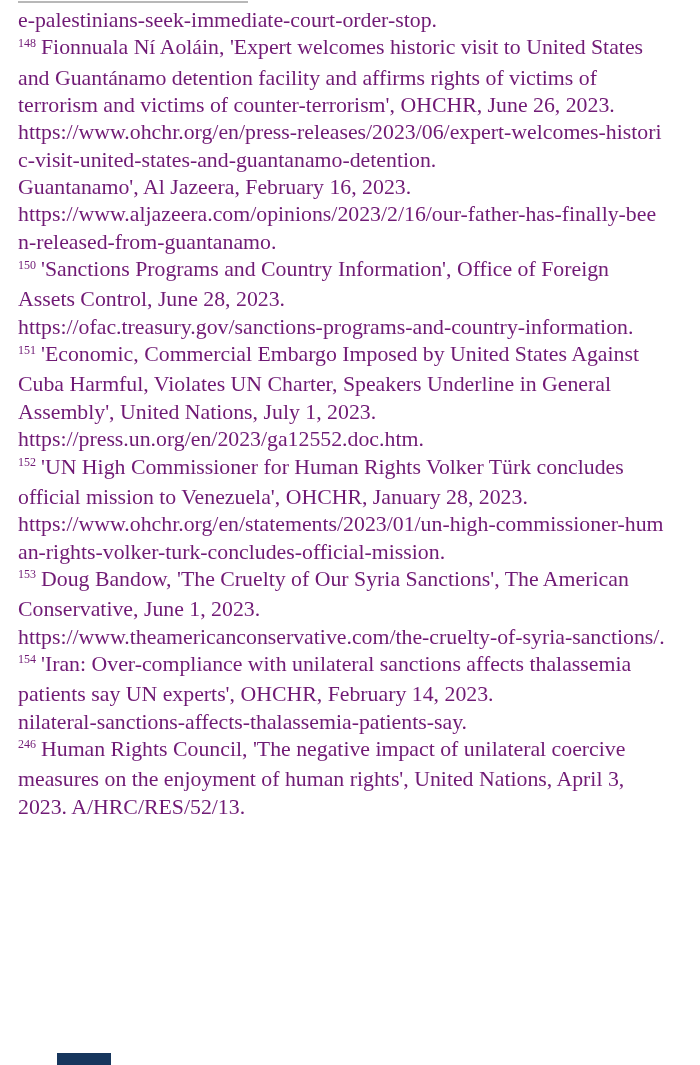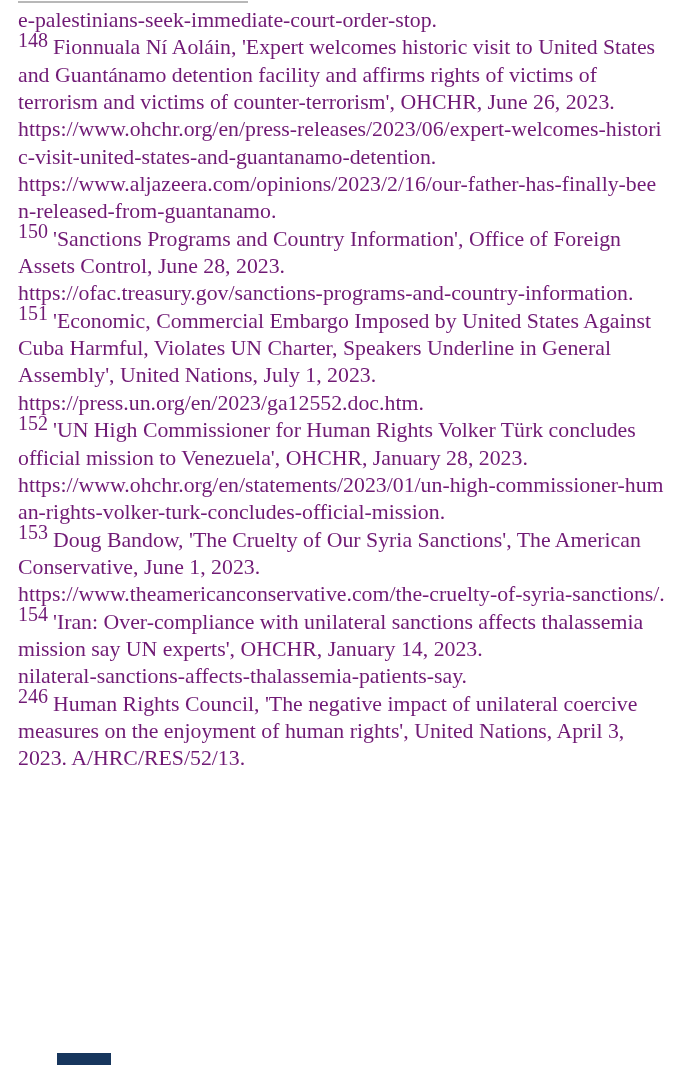--- a/index.html
+++ b/index.html
@@ -25,21 +25,21 @@
     width: 678px;
   }
   .line {
     font-family: "Liberation Serif", "DejaVu Serif", serif;
     font-size: 21.8px;
     line-height: 27.35px;
     white-space: pre;
     color: #701a75;
   }
   .sup {
-    font-size: 20px;
+    font-size: 12px;
     position: relative;
     top: -7.5px;
     margin-right: 5px;
   }
   .it { }
   .bottombar {
     position: absolute;
     left: 57px;
     top: 1053px;
     width: 54px;
@@ -52,37 +52,38 @@
 
 <div class="canvas">
   <div class="topline"></div>
   <div class="flow" id="lines-root">
       <div class="line"><span class="run">e-palestinians-seek-immediate-court-order-stop.</span></div>
       <div class="line"><span class="sup">148</span><span class="run">Fionnuala Ní Aoláin, 'Expert welcomes historic visit to United States</span></div>
       <div class="line"><span class="run">and Guantánamo detention facility and affirms rights of victims of</span></div>
       <div class="line"><span class="run">terrorism and victims of counter-terrorism', </span><span class="run it">OHCHR</span><span class="run">, June 26, 2023.</span></div>
       <div class="line"><span class="run">https://www.ohchr.org/en/press-releases/2023/06/expert-welcomes-histori</span></div>
       <div class="line"><span class="run">c-visit-united-states-and-guantanamo-detention.</span></div>
+      <div class="line"><span class="run">Guantanamo', </span><span class="run it">Al Jazeera</span><span class="run">, February 16, 2023.</span></div>
       <div class="line"><span class="run">https://www.aljazeera.com/opinions/2023/2/16/our-father-has-finally-bee</span></div>
       <div class="line"><span class="run">n-released-from-guantanamo.</span></div>
       <div class="line"><span class="sup">150</span><span class="run">'Sanctions Programs and Country Information', </span><span class="run it">Office of Foreign</span></div>
       <div class="line"><span class="run it">Assets Control</span><span class="run">, June 28, 2023.</span></div>
       <div class="line"><span class="run">https://ofac.treasury.gov/sanctions-programs-and-country-information.</span></div>
       <div class="line"><span class="sup">151</span><span class="run">'Economic, Commercial Embargo Imposed by United States Against</span></div>
       <div class="line"><span class="run">Cuba Harmful, Violates UN Charter, Speakers Underline in General</span></div>
       <div class="line"><span class="run">Assembly', </span><span class="run it">United Nations</span><span class="run">, July 1, 2023.</span></div>
       <div class="line"><span class="run">https://press.un.org/en/2023/ga12552.doc.htm.</span></div>
       <div class="line"><span class="sup">152</span><span class="run">'UN High Commissioner for Human Rights Volker Türk concludes</span></div>
       <div class="line"><span class="run">official mission to Venezuela', </span><span class="run it">OHCHR</span><span class="run">, January 28, 2023.</span></div>
       <div class="line"><span class="run">https://www.ohchr.org/en/statements/2023/01/un-high-commissioner-hum</span></div>
       <div class="line"><span class="run">an-rights-volker-turk-concludes-official-mission.</span></div>
       <div class="line"><span class="sup">153</span><span class="run">Doug Bandow, 'The Cruelty of Our Syria Sanctions', </span><span class="run it">The American</span></div>
       <div class="line"><span class="run it">Conservative</span><span class="run">, June 1, 2023.</span></div>
       <div class="line"><span class="run">https://www.theamericanconservative.com/the-cruelty-of-syria-sanctions/.</span></div>
       <div class="line"><span class="sup">154</span><span class="run">'Iran: Over-compliance with unilateral sanctions affects thalassemia</span></div>
-      <div class="line"><span class="run">mission say UN experts', </span><span class="run it">OHCHR</span><span class="run">, January 14, 2023.</span></div>
+      <div class="line"><span class="run">patients say UN experts', </span><span class="run it">OHCHR</span><span class="run">, February 14, 2023.</span></div>
       <div class="line"><span class="run">nilateral-sanctions-affects-thalassemia-patients-say.</span></div>
       <div class="line"><span class="sup">246</span><span class="run">Human Rights Council, 'The negative impact of unilateral coercive</span></div>
       <div class="line"><span class="run">measures on the enjoyment of human rights', </span><span class="run it">United Nations</span><span class="run">, April 3,</span></div>
       <div class="line"><span class="run">2023. </span><span class="run it">A/HRC/RES/52/13</span><span class="run">.</span></div>
     </div>
   <div class="bottombar"></div>
 </div>
 
 </body></html>

